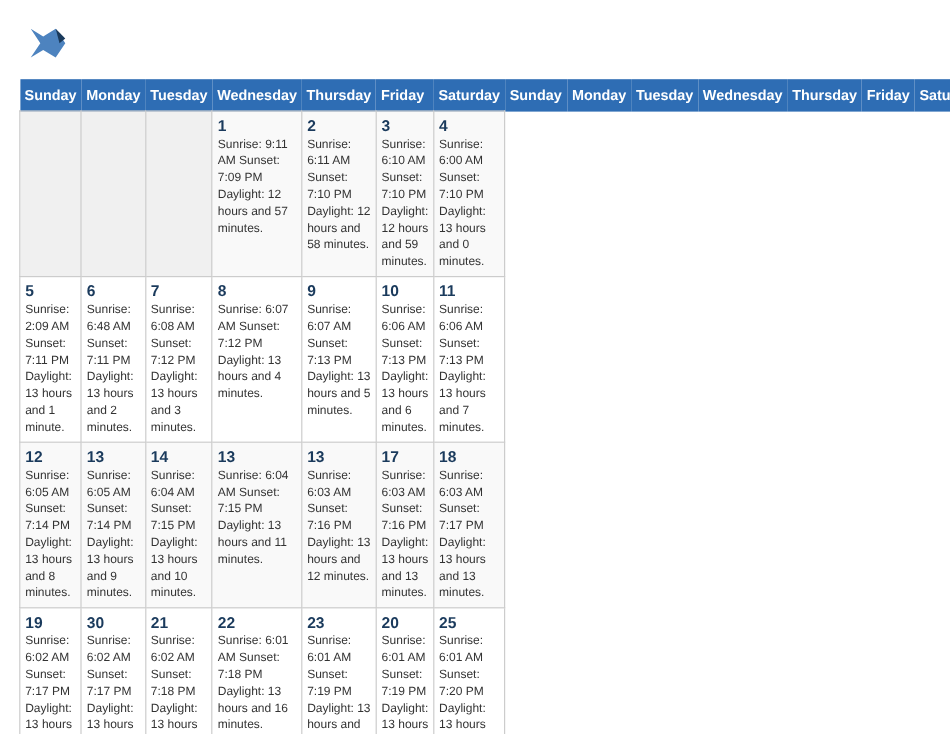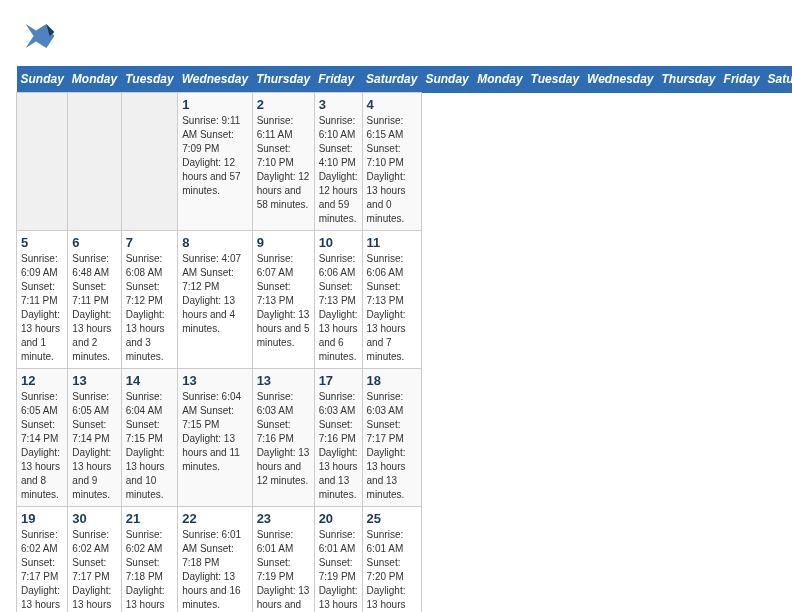--- a/index.html
+++ b/index.html
@@ -50,21 +50,20 @@
       border-collapse: collapse;
       font-size: 11px;
     }
     thead tr th {
       background-color: #2e6db4;
       color: white;
       padding: 6px 4px;
       text-align: left;
       font-size: 12px;
       font-weight: bold;
-      font-style: italic;
     }
     tbody tr td {
       border: 1px solid #ccc;
       vertical-align: top;
       padding: 4px;
       width: calc(100% / 7);
       height: 80px;
       background: #fff;
     }
     tbody tr:nth-child(odd) td {
@@ -137,52 +136,52 @@
         </td>
         <td>
           <div class="day-num">2</div>
           <div class="day-info">Sunrise: 6:11 AM
 Sunset: 7:10 PM
 Daylight: 12 hours and 58 minutes.</div>
         </td>
         <td>
           <div class="day-num">3</div>
           <div class="day-info">Sunrise: 6:10 AM
-Sunset: 4:10 PM
+Sunset: 7:10 PM
 Daylight: 12 hours and 59 minutes.</div>
         </td>
         <td>
           <div class="day-num">4</div>
-          <div class="day-info">Sunrise: 6:15 AM
+          <div class="day-info">Sunrise: 6:00 AM
 Sunset: 7:10 PM
 Daylight: 13 hours and 0 minutes.</div>
         </td>
       </tr>
       <tr>
         <td>
           <div class="day-num">5</div>
-          <div class="day-info">Sunrise: 6:09 AM
+          <div class="day-info">Sunrise: 2:09 AM
 Sunset: 7:11 PM
 Daylight: 13 hours and 1 minute.</div>
         </td>
         <td>
           <div class="day-num">6</div>
           <div class="day-info">Sunrise: 6:48 AM
 Sunset: 7:11 PM
 Daylight: 13 hours and 2 minutes.</div>
         </td>
         <td>
           <div class="day-num">7</div>
           <div class="day-info">Sunrise: 6:08 AM
 Sunset: 7:12 PM
 Daylight: 13 hours and 3 minutes.</div>
         </td>
         <td>
           <div class="day-num">8</div>
-          <div class="day-info">Sunrise: 4:07 AM
+          <div class="day-info">Sunrise: 6:07 AM
 Sunset: 7:12 PM
 Daylight: 13 hours and 4 minutes.</div>
         </td>
         <td>
           <div class="day-num">9</div>
           <div class="day-info">Sunrise: 6:07 AM
 Sunset: 7:13 PM
 Daylight: 13 hours and 5 minutes.</div>
         </td>
         <td>

